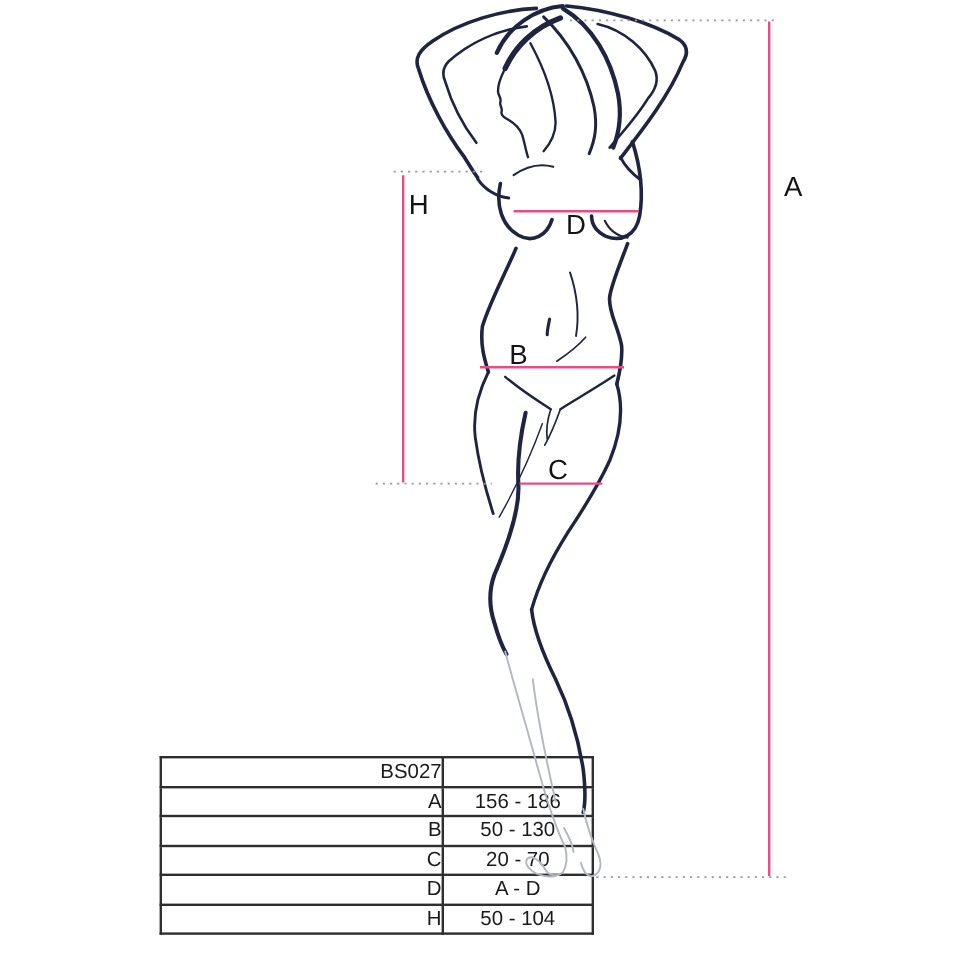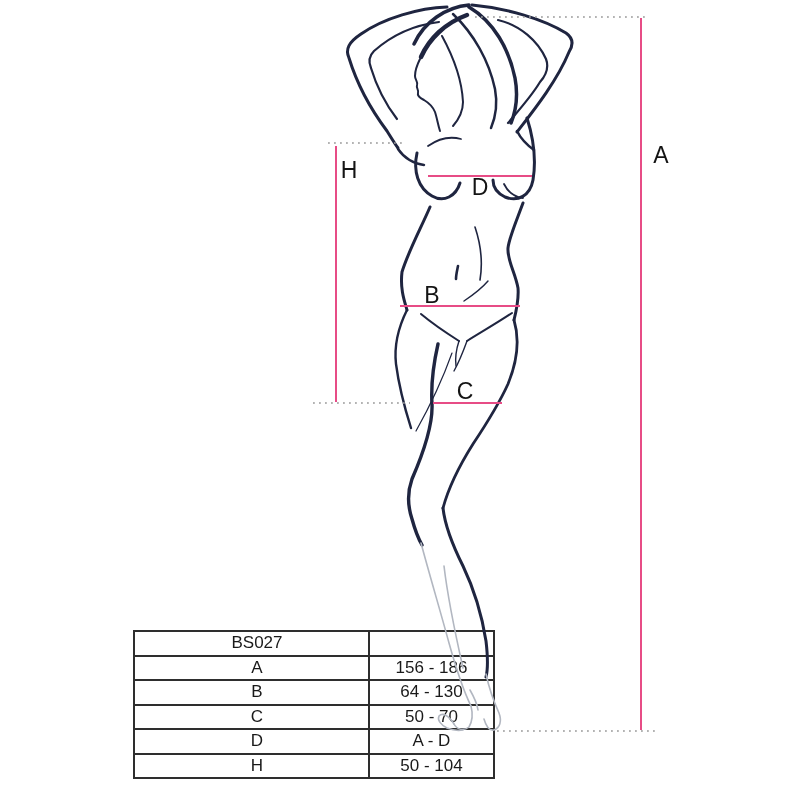--- a/index.html
+++ b/index.html
@@ -15,21 +15,21 @@
   }
   .size-table{
     position:absolute;left:133px;top:630px;z-index:1;
     border-collapse:collapse;table-layout:fixed;width:345px;
     font-family:"Liberation Sans",sans-serif;
   }
   .size-table td{
     border:2px solid #2e2e2e;height:22.5px;padding:0;
     font-size:17px;color:#1a1a1a;background:transparent;vertical-align:middle;
   }
-  .size-table td.dim{width:222px;text-align:center;padding-left:11px;}
+  .size-table td.dim{width:222px;text-align:right;padding-left:11px;}
   .size-table td.val{width:123px;text-align:center;}
 </style>
 </head>
 <body>
 
 <div class="stage">
 
   <svg class="fig-svg" width="800" height="800" viewBox="0 0 800 800">
 
     <g fill="none" stroke="#1f2540" stroke-linecap="round" stroke-linejoin="round">
@@ -116,25 +116,25 @@
       <tr>
         <td class="dim">BS027</td>
         <td class="val"></td>
       </tr>
       <tr>
         <td class="dim">A</td>
         <td class="val">156 - 186</td>
       </tr>
       <tr>
         <td class="dim">B</td>
-        <td class="val">64 - 130</td>
+        <td class="val">50 - 130</td>
       </tr>
       <tr>
         <td class="dim">C</td>
-        <td class="val">50 - 70</td>
+        <td class="val">20 - 70</td>
       </tr>
       <tr>
         <td class="dim">D</td>
         <td class="val">A - D</td>
       </tr>
       <tr>
         <td class="dim">H</td>
         <td class="val">50 - 104</td>
       </tr>
     </tbody>

